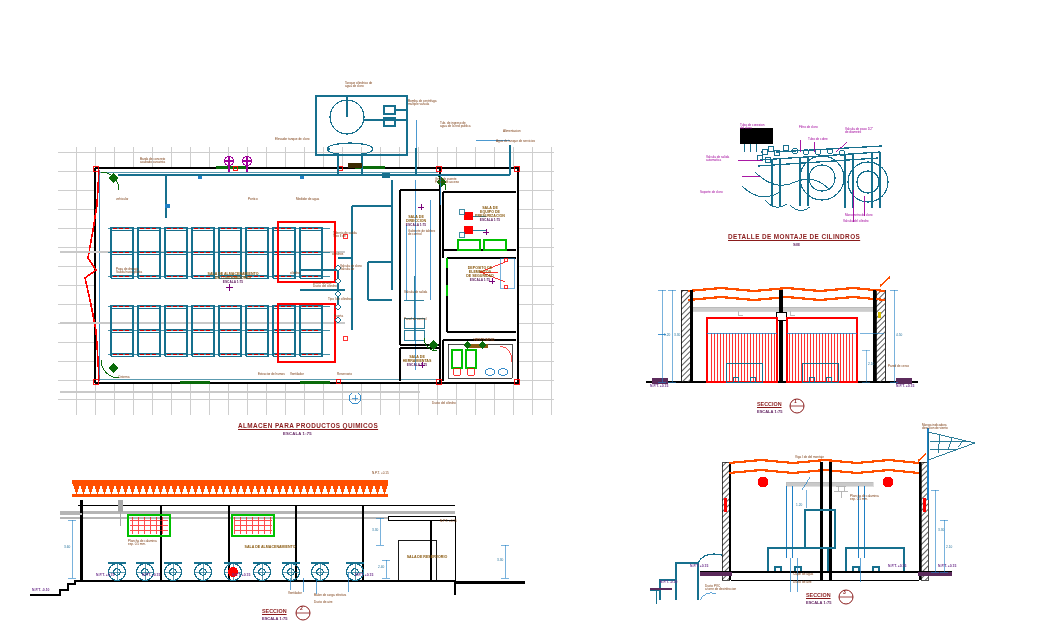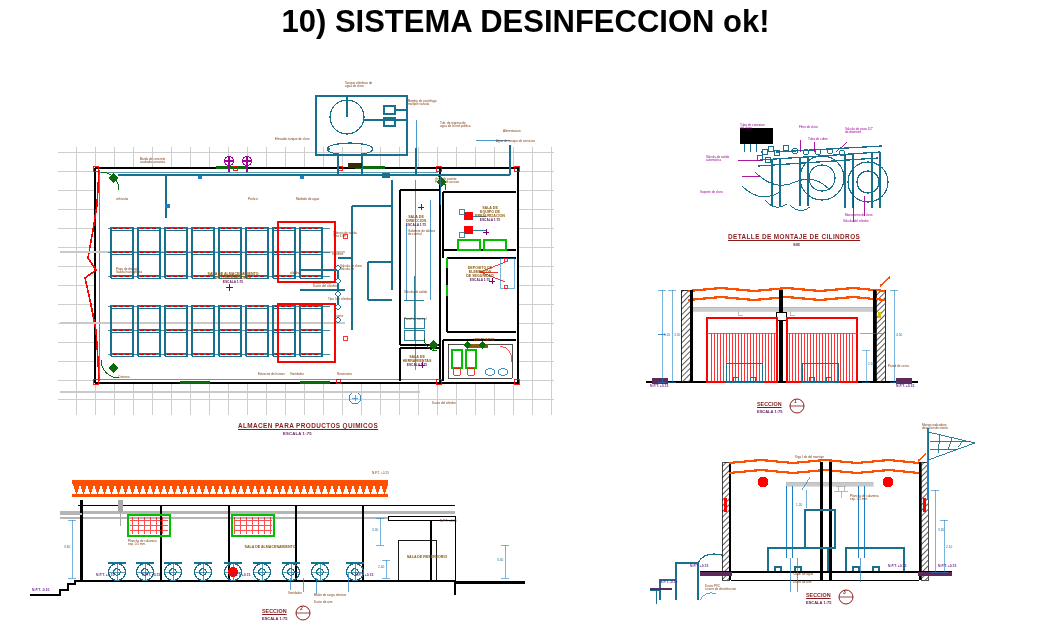--- a/index.html
+++ b/index.html
@@ -72,21 +72,20 @@
     position:absolute;
     font-family:"Liberation Sans",sans-serif;
     color:#5c1b5c;font-size:4px;font-weight:bold;white-space:nowrap;
   }
 </style>
 </head>
 <body>
 
 <div id="sheet">
 
-  <div id="title">10) SISTEMA DESINFECCION ok!</div>
 
   <div class="cad">
   <svg width="1051" height="629" viewBox="0 0 1051 629" xmlns="http://www.w3.org/2000/svg" shape-rendering="crispEdges">
 
     <defs>
       <pattern id="pav" width="19" height="19" patternUnits="userSpaceOnUse">
         <rect width="19" height="19" fill="none" stroke="#b9b9b9" stroke-width="0.7"></rect>
       </pattern>
       <pattern id="pavS" width="11" height="11" patternUnits="userSpaceOnUse">
         <rect width="11" height="11" fill="none" stroke="#b9b9b9" stroke-width="0.7"></rect>

